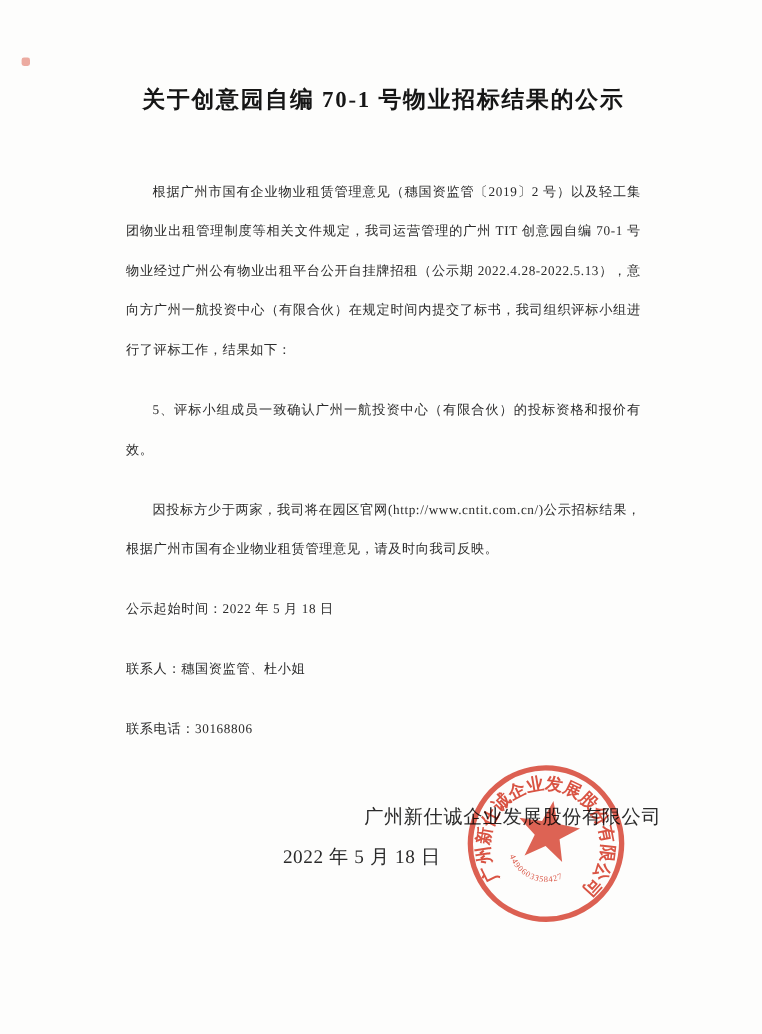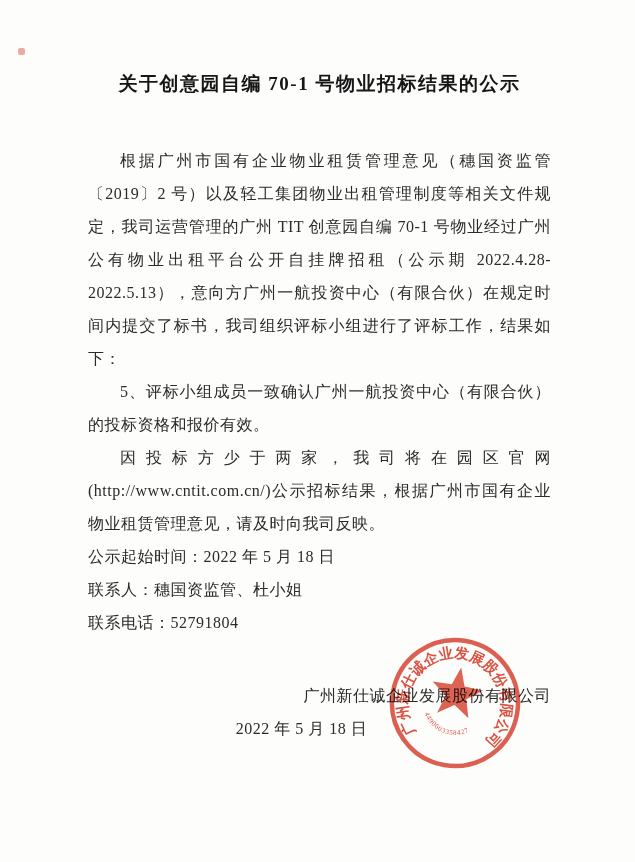--- a/index.html
+++ b/index.html
@@ -20,22 +20,22 @@
   .doc-title{
     text-align:center;
     font-size:19px;
     font-weight:bold;
     color:#161616;
     letter-spacing:1.5px;
     line-height:28px;
     margin:0 0 46px 0;
   }
   .body-par{
-    margin:0;
-    font-size:16px;
+    margin:17px;
+    font-size:11px;
     line-height:33px;
     letter-spacing:0.5px;
     text-align:justify;
     text-justify:inter-ideograph;
   }
   .body-par.indent{ text-indent:2em; }
   .sig{
     margin-top:40px;
     font-size:16px;
     line-height:33px;
@@ -65,21 +65,21 @@
   <div class="artifact-dot"></div>
 
   <div class="doc">
     <h1 class="doc-title">关于创意园自编 70-1 号物业招标结果的公示</h1>
 
     <p class="body-par indent">根据广州市国有企业物业租赁管理意见（穗国资监管〔2019〕2 号）以及轻工集团物业出租管理制度等相关文件规定，我司运营管理的广州 TIT 创意园自编 70-1 号物业经过广州公有物业出租平台公开自挂牌招租（公示期 2022.4.28-2022.5.13），意向方广州一航投资中心（有限合伙）在规定时间内提交了标书，我司组织评标小组进行了评标工作，结果如下：</p>
     <p class="body-par indent">5、评标小组成员一致确认广州一航投资中心（有限合伙）的投标资格和报价有效。</p>
     <p class="body-par indent">因投标方少于两家，我司将在园区官网(http://www.cntit.com.cn/)公示招标结果，根据广州市国有企业物业租赁管理意见，请及时向我司反映。</p>
     <p class="body-par">公示起始时间：2022 年 5 月 18 日</p>
     <p class="body-par">联系人：穗国资监管、杜小姐</p>
-    <p class="body-par">联系电话：52791804</p>
+    <p class="body-par">联系电话：30168806</p>
 
     <div class="sig">
       <div class="sig-company">广州新仕诚企业发展股份有限公司</div>
       <div class="sig-date">2022 年 5 月 18 日</div>
     </div>
   </div>
 
   <svg class="seal-svg" width="635" height="862" viewBox="0 0 635 862" xmlns="http://www.w3.org/2000/svg">
     <defs>
       <path id="sealArc" d="M 421.8 738.2 A 47 47 0 1 1 488.2 738.2" fill="none"></path>

